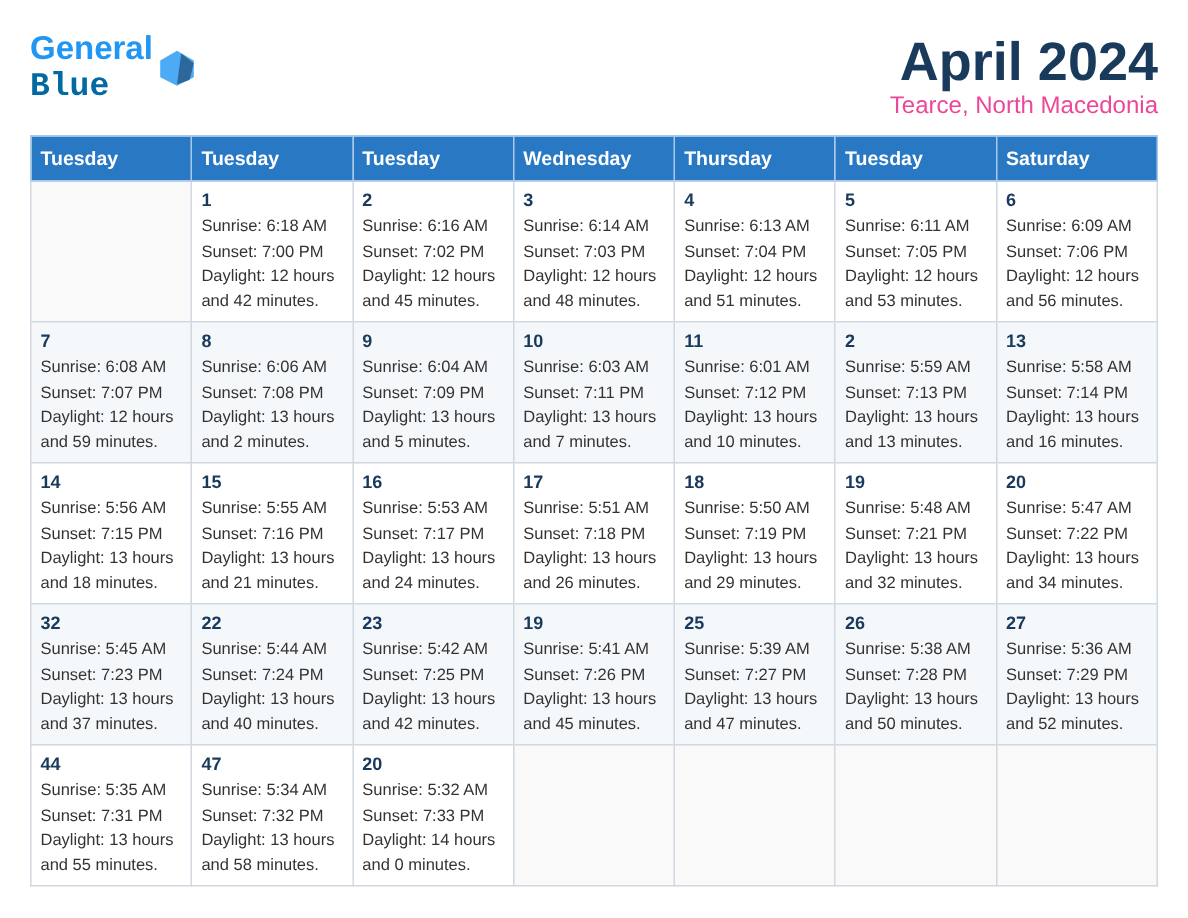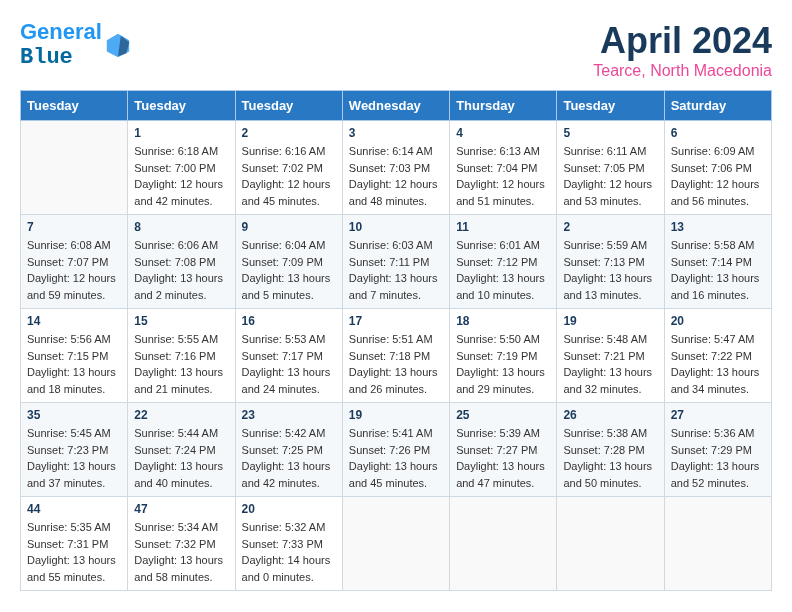--- a/index.html
+++ b/index.html
@@ -206,21 +206,21 @@
           <span class="day-number">19</span>
           <div class="day-info">Sunrise: 5:48 AM<br>Sunset: 7:21 PM<br>Daylight: 13 hours<br>and 32 minutes.</div>
         </td>
         <td>
           <span class="day-number">20</span>
           <div class="day-info">Sunrise: 5:47 AM<br>Sunset: 7:22 PM<br>Daylight: 13 hours<br>and 34 minutes.</div>
         </td>
       </tr>
       <tr>
         <td>
-          <span class="day-number">35</span>
+          <span class="day-number">32</span>
           <div class="day-info">Sunrise: 5:45 AM<br>Sunset: 7:23 PM<br>Daylight: 13 hours<br>and 37 minutes.</div>
         </td>
         <td>
           <span class="day-number">22</span>
           <div class="day-info">Sunrise: 5:44 AM<br>Sunset: 7:24 PM<br>Daylight: 13 hours<br>and 40 minutes.</div>
         </td>
         <td>
           <span class="day-number">23</span>
           <div class="day-info">Sunrise: 5:42 AM<br>Sunset: 7:25 PM<br>Daylight: 13 hours<br>and 42 minutes.</div>
         </td>

